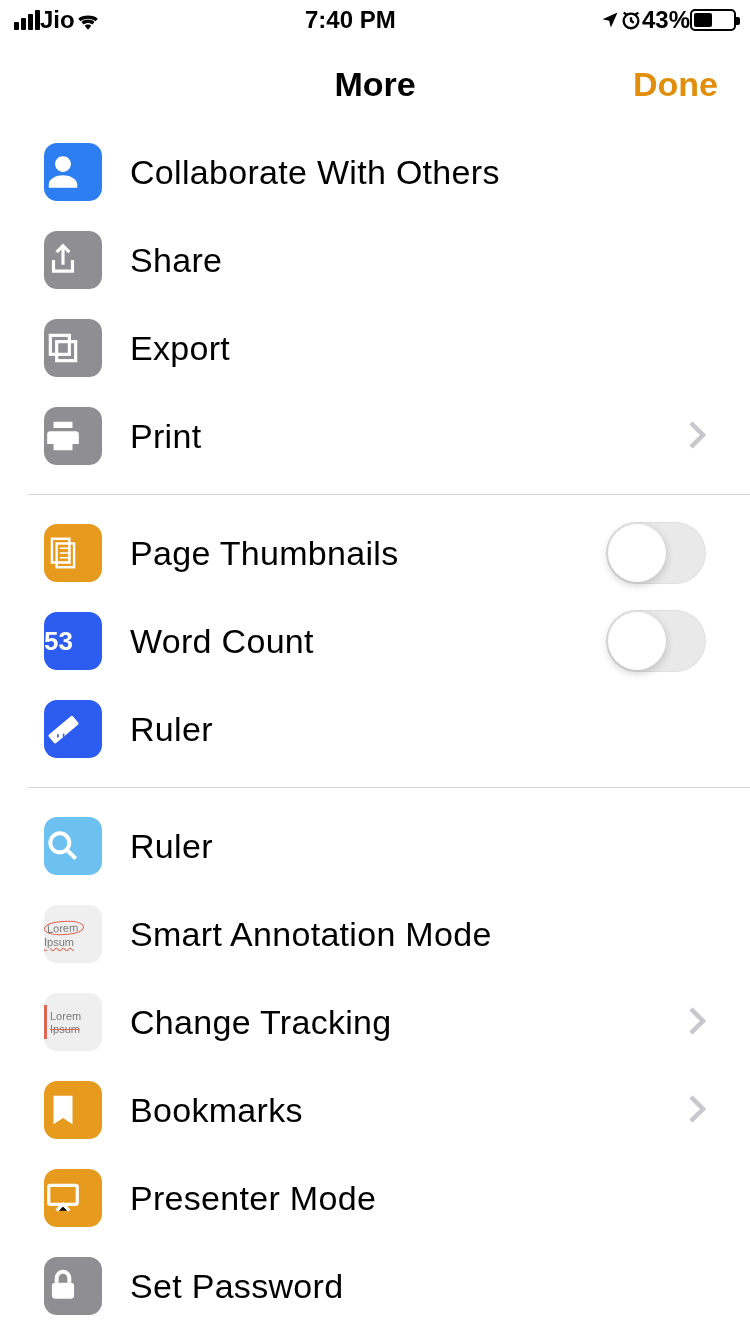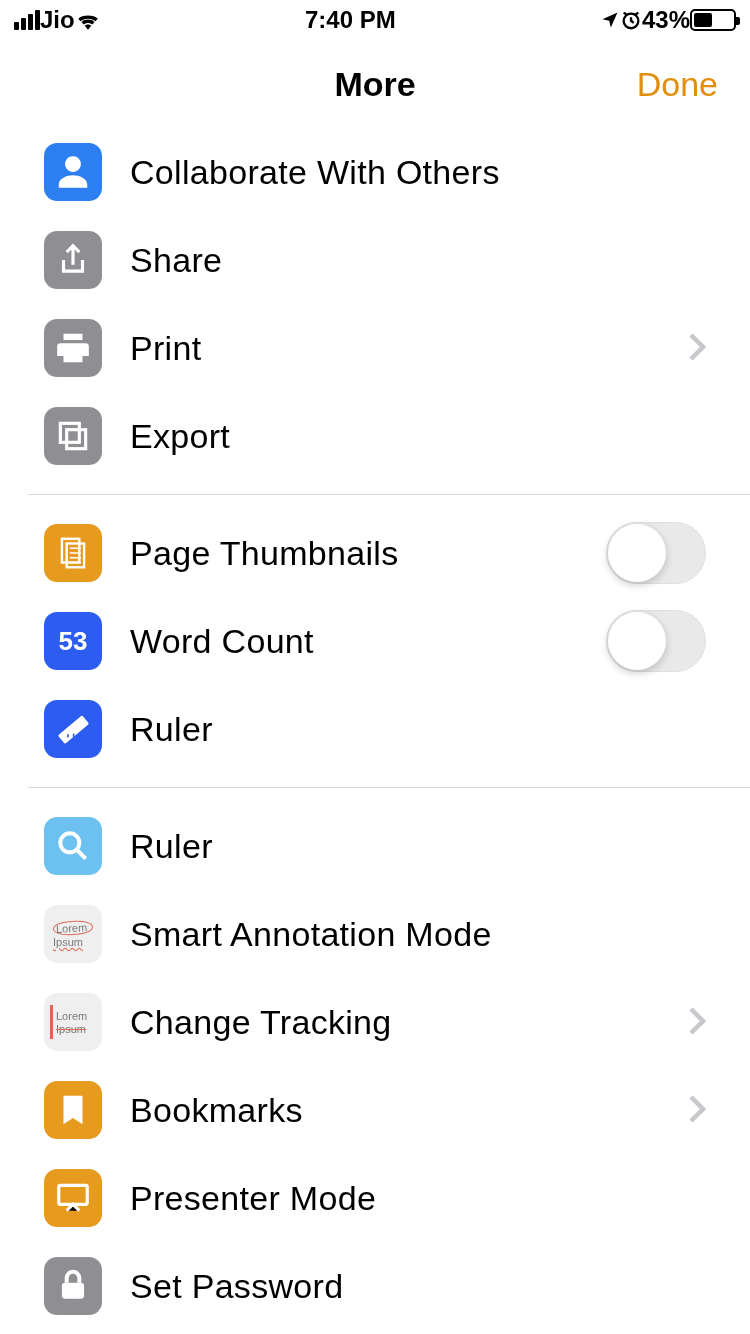--- a/index.html
+++ b/index.html
@@ -49,34 +49,34 @@
   
   .nav-header {
     height: 88px;
     display: flex;
     align-items: center;
     justify-content: center;
     position: relative;
   }
   .nav-title { font-size: 34px; font-weight: 700; }
   .nav-done {
-    position: absolute; right: 32px; font-size: 34px; font-weight: 400;
+    position: absolute; right: 32px; font-size: 34px; font-weight: 700;
     color: #e08e0b;
   }
 
   
   .list { padding: 0 0; }
   .row {
     display: flex; align-items: center;
     height: 88px;
     padding: 0 44px;
   }
   .icon-box {
     width: 58px; height: 58px; border-radius: 13px;
-    display: flex; align-items: center; justify-content: center;
+    display: flex; align-items: center; 
     flex-shrink: 0;
     margin-right: 28px;
   }
   .row-label { font-size: 34px; flex: 1; letter-spacing: 0.3px;}
   .separator {
     height: 1px; background: #d8d8d8;
     margin: 14px 0 14px 28px;
   }
 
   .chevron { color: #c7c7cc; font-size: 40px; margin-left: 8px; }
@@ -178,39 +178,39 @@
       <svg class="icon-svg" viewBox="0 0 24 24">
           <path fill="none" stroke="#fff" stroke-width="2" d="M12 3v12M8 7l4-4 4 4M6 12v7h12v-7"></path>
         </svg>
     </span>
     <span class="row-label">Share</span>
   </div>
 
   <div class="row">
     <span class="icon-box bg-gray">
       <svg class="icon-svg" viewBox="0 0 24 24">
+          <rect x="4" y="4" width="12" height="12" fill="none" stroke="#fff" stroke-width="2"></rect>
+          <rect x="8" y="8" width="12" height="12" fill="none" stroke="#fff" stroke-width="2"></rect>
+        </svg>
+    </span>
+    <span class="row-label">Export</span>
+  </div>
+
+  <div class="row">
+    <span class="icon-box bg-gray">
+      <svg class="icon-svg" viewBox="0 0 24 24">
           <path fill="#fff" d="M6 3h12v4H6zM4 9h16a2 2 0 012 2v6h-4v4H6v-4H2v-6a2 2 0 012-2zm4 8h8v4H8z"></path>
         </svg>
     </span>
     <span class="row-label">Print</span>
     <span class="chevron">
       <svg width="18" height="30" viewBox="0 0 12 20">
           <path fill="none" stroke="#c7c7cc" stroke-width="3" d="M2 2l8 8-8 8"></path>
         </svg>
     </span>
-  </div>
-
-  <div class="row">
-    <span class="icon-box bg-gray">
-      <svg class="icon-svg" viewBox="0 0 24 24">
-          <rect x="4" y="4" width="12" height="12" fill="none" stroke="#fff" stroke-width="2"></rect>
-          <rect x="8" y="8" width="12" height="12" fill="none" stroke="#fff" stroke-width="2"></rect>
-        </svg>
-    </span>
-    <span class="row-label">Export</span>
   </div>
 
   <div class="separator"></div>
 
   <div class="row">
     <span class="icon-box bg-orange">
       <svg class="icon-svg" viewBox="0 0 24 24">
           <rect x="5" y="3" width="11" height="15" fill="none" stroke="#fff" stroke-width="1.5"></rect>
           <rect x="8" y="6" width="11" height="15" fill="none" stroke="#fff" stroke-width="1.5"></rect>
           <path stroke="#fff" stroke-width="1" d="M10 9h7M10 12h7M10 15h7M10 18h7"></path>

